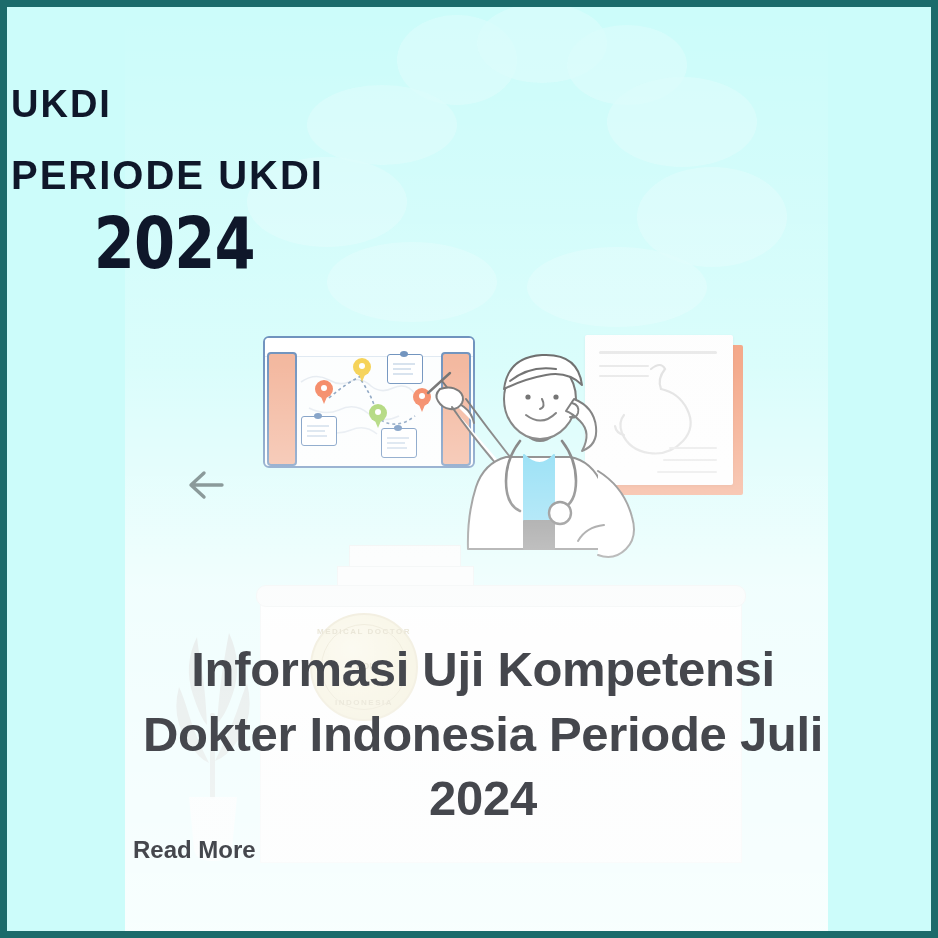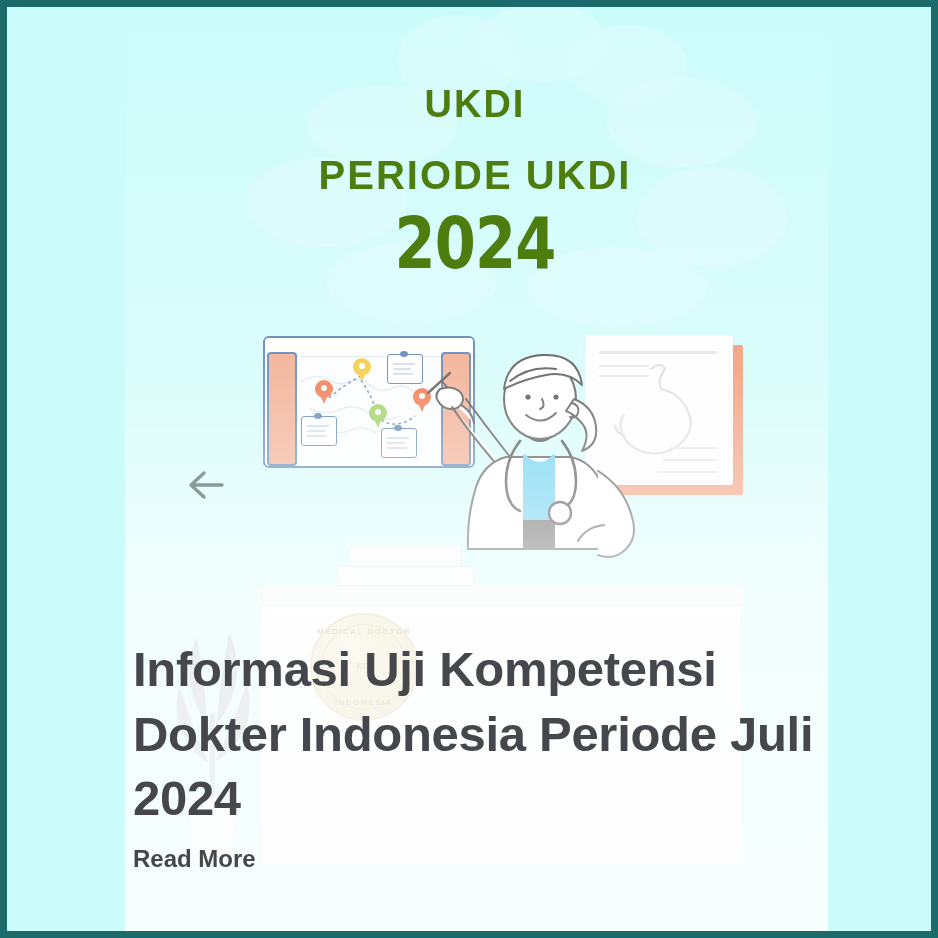--- a/index.html
+++ b/index.html
@@ -27,22 +27,22 @@
   .b3{left:560px;top:18px;width:120px;height:80px;}
   .b4{left:300px;top:78px;width:150px;height:80px;}
   .b5{left:600px;top:70px;width:150px;height:90px;}
   .b6{left:240px;top:150px;width:160px;height:90px;}
   .b7{left:630px;top:160px;width:150px;height:100px;}
   .b8{left:320px;top:235px;width:170px;height:80px;}
   .b9{left:520px;top:240px;width:180px;height:80px;}
 
   
   .headline{
-    position:absolute;left:12px;right:0;top:78px;text-align:center;
-    color:#4d7c0f;
+    position:absolute;left:4px;right:0;top:78px;text-align:left;
+    color:#0f172a;
     line-height:1;
     user-select:none;
   }
   .hl-ukdi{
     font-size:38px;font-weight:bold;letter-spacing:2px;
     margin-bottom:32px;
   }
   .hl-periode{
     font-size:40px;font-weight:bold;letter-spacing:2px;
     margin-bottom:12px;
@@ -176,23 +176,24 @@
   .card-text{
     position:absolute;left:118px;top:630px;width:700px;
     pointer-events:auto;
   }
   .post-title{
     margin:0;padding:0 0 0 8px;
     font-size:49px;line-height:1.32;font-weight:bold;
     color:#45474d;
     letter-spacing:-.3px;
     width:700px;
+    text-align:center;
   }
   .read-more{
-    display:inline-block;margin:14px 0 0 8px;
+    display:inline-block;margin:5px 0 0 8px;
     font-size:24px;font-weight:bold;color:#45474d;
     text-decoration:none;cursor:pointer;
   }
 </style>
 </head>
 <body>
 
 <div class="frame">
 
   <div class="cloudwrap">

